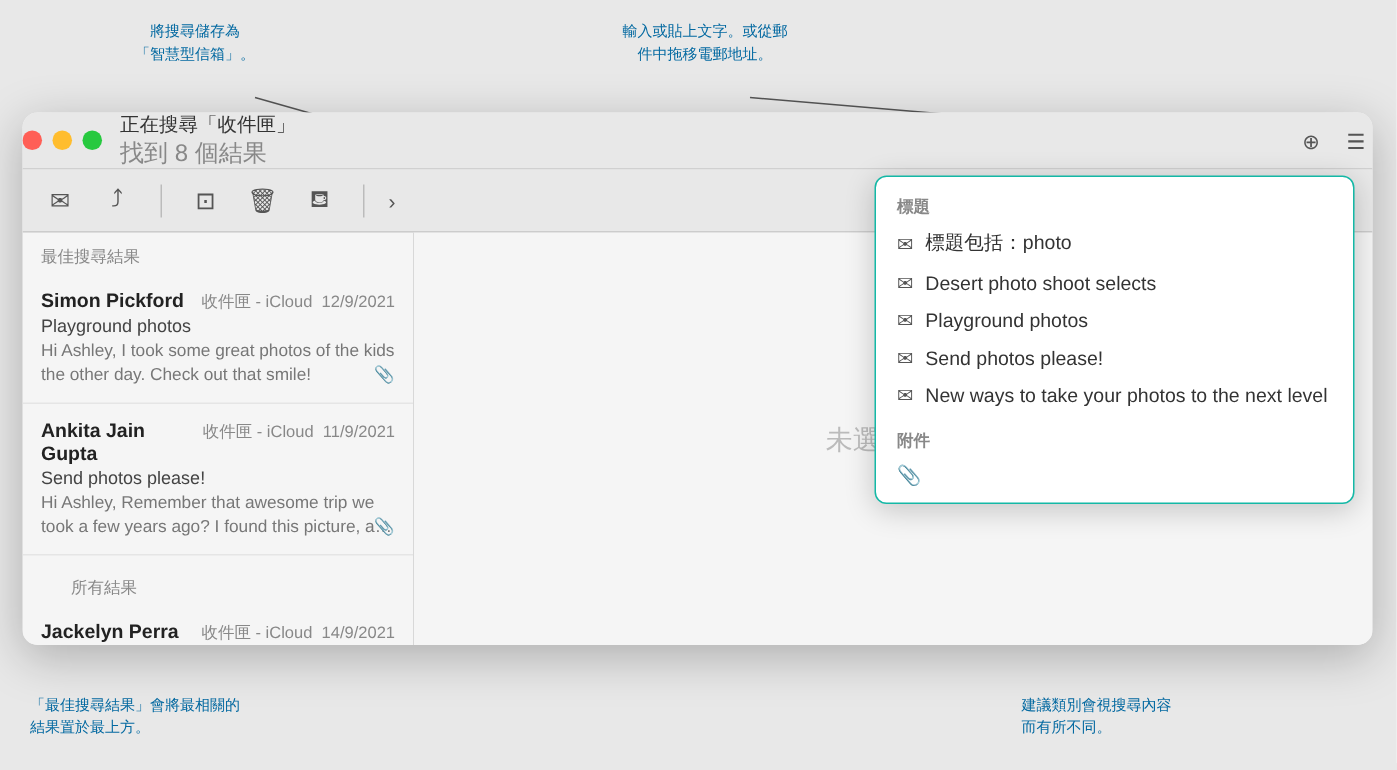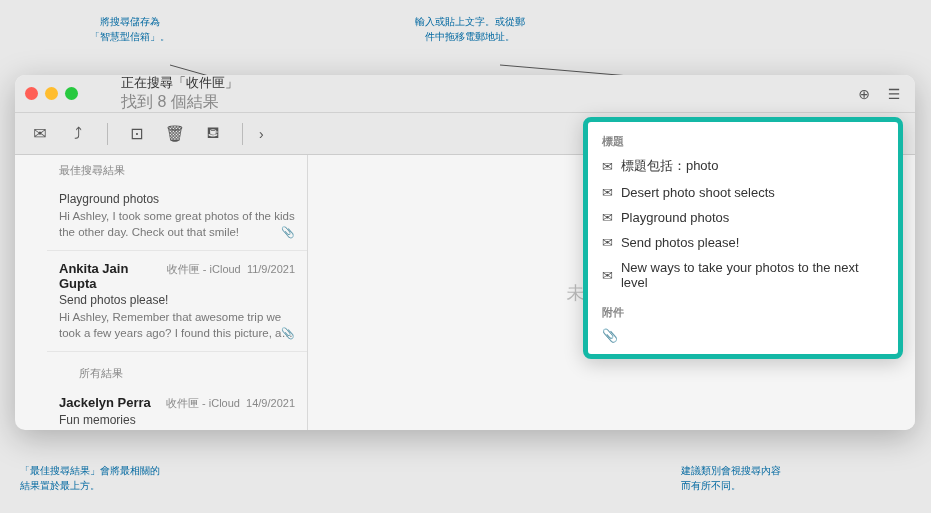--- a/index.html
+++ b/index.html
@@ -54,24 +54,23 @@
       display: flex;
       flex-direction: column;
     }
 
     
     .title-bar {
       background: #e8e8e8;
       height: 38px;
       display: flex;
       align-items: center;
-      padding: 0 10px;
+      padding: 0 0;
       border-bottom: 1px solid #d0d0d0;
       flex-shrink: 0;
-      gap: 31px;
     }
 
     .window-controls {
       display: flex;
       gap: 7px;
       margin-right: 12px;
     }
 
     .window-btn {
       width: 13px;
@@ -188,21 +187,20 @@
       overflow: hidden;
     }
 
     
     .mail-list {
       width: 261px;
       background: #f5f5f5;
       border-right: 1px solid #d8d8d8;
       overflow-y: auto;
       flex-shrink: 0;
-      margin-left: 32px;
     }
 
     .section-header {
       font-size: 11px;
       color: #888;
       padding: 8px 12px 4px;
       font-weight: 500;
     }
 
     .mail-item {
@@ -275,21 +273,21 @@
     .search-dropdown {
       position: absolute;
       top: 42px;
       right: 12px;
       width: 320px;
       background: white;
       border-radius: 8px;
       box-shadow: 0 4px 20px rgba(0,0,0,0.2);
       z-index: 100;
       padding: 6px 0;
-      border: 5px solid #14b8a6;
+      border: 1px solid #14b8a6;
     }
 
     .dropdown-section-header {
       font-size: 11px;
       color: #888;
       padding: 6px 14px 3px;
       font-weight: 600;
     }
 
     .dropdown-item {
@@ -420,20 +418,26 @@
     </div>
   </div>
 
   <div class="content-area">
 
     <div class="mail-list">
 
       <div class="section-header">最佳搜尋結果</div>
 
       <div class="mail-item">
+        <div class="mail-item-header">
+          <span class="mail-sender">Simon Pickford</span>
+          <span class="mail-meta">
+            <span>收件匣 - iCloud</span>&nbsp;&nbsp;<span>12/9/2021</span>
+          </span>
+        </div>
         <div class="mail-subject">Playground photos</div>
         <div class="mail-preview">
           <span>Hi Ashley, I took some great photos of the kids the other day. Check out that smile!</span>
           <span class="attachment-icon">📎</span>
         </div>
       </div>
 
       <div class="mail-item">
         <div class="mail-item-header">
           <span class="mail-sender">Ankita Jain Gupta</span>

